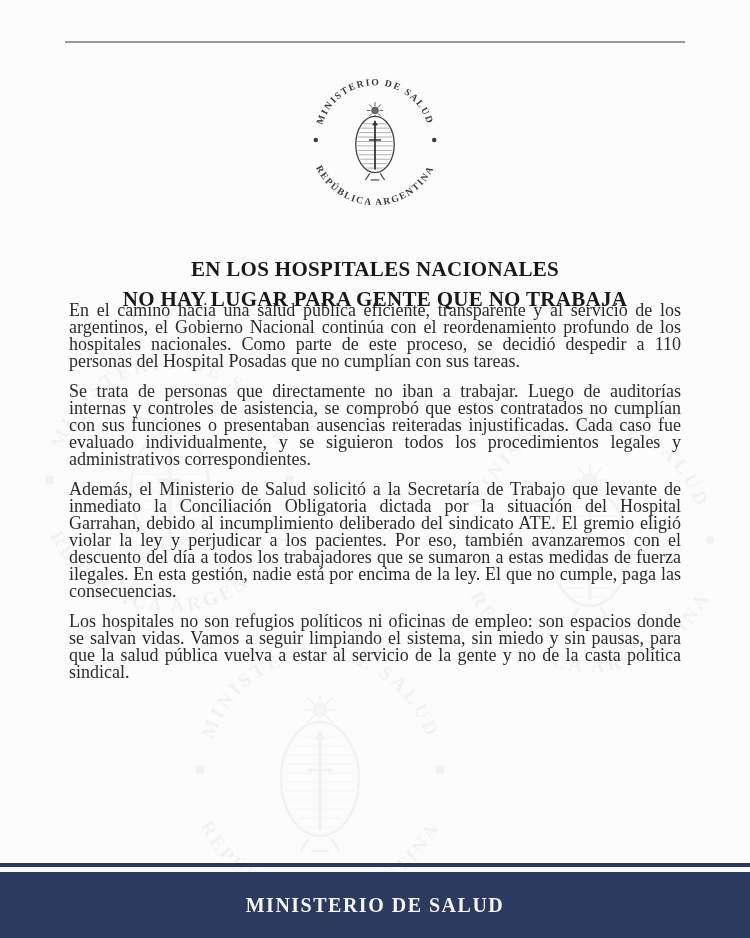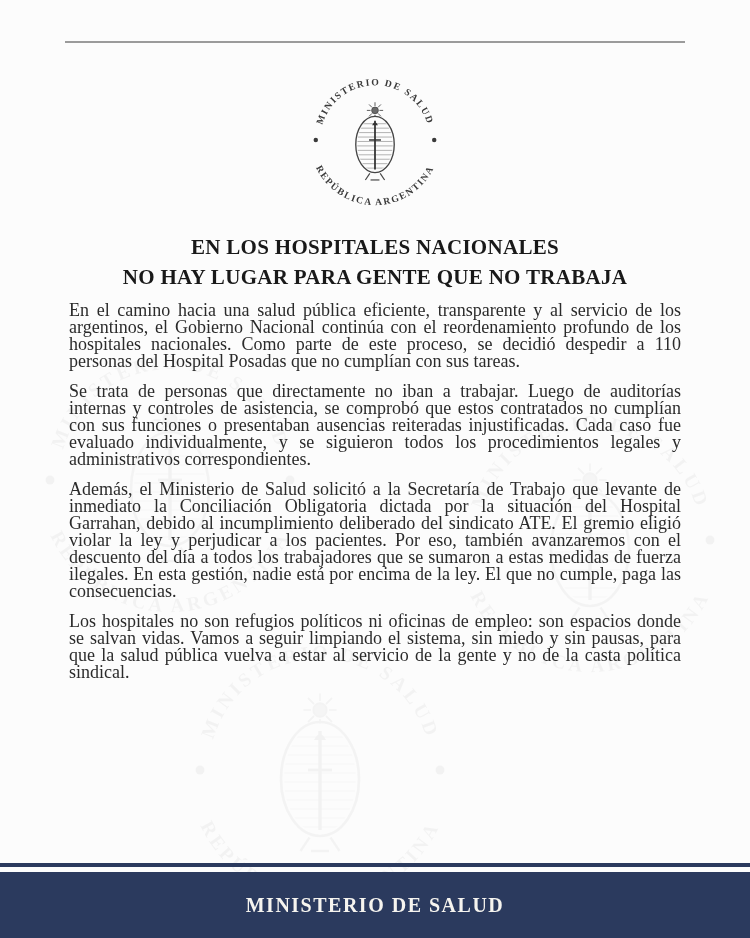--- a/index.html
+++ b/index.html
@@ -41,21 +41,21 @@
     pointer-events: none;
   }
   .watermark svg { width: 100%; height: 100%; }
   .wm-1 { top: 330px; left: 20px;  width: 300px; height: 300px; }
   .wm-2 { top: 390px; left: 440px; width: 300px; height: 300px; }
   .wm-3 { top: 620px; left: 170px; width: 300px; height: 300px; }
 
   
   .doc-title {
     position: absolute;
-    top: 232px;
+    top: 254px;
     left: 0;
     width: 100%;
     text-align: center;
     font-size: 21px;
     font-weight: 700;
     line-height: 30px;
     letter-spacing: 0.3px;
     color: #191919;
   }
 

